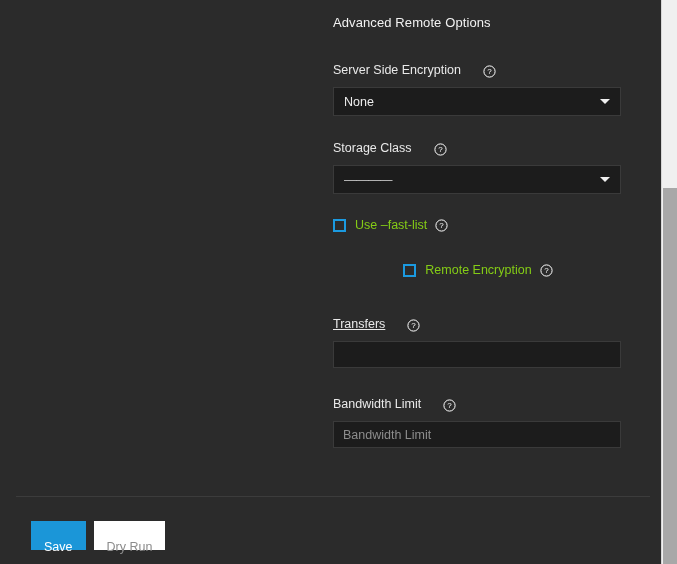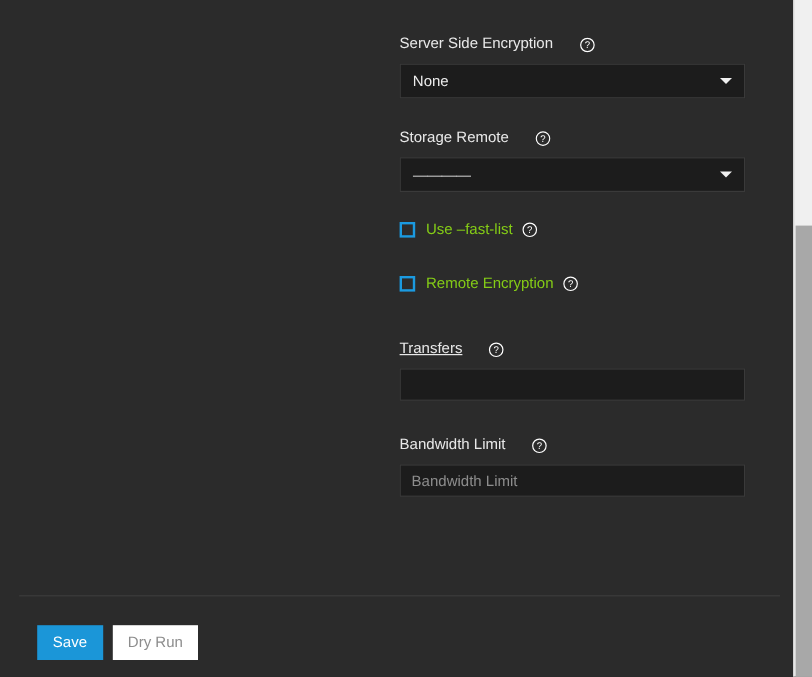--- a/index.html
+++ b/index.html
@@ -158,21 +158,21 @@
     display: flex;
     align-items: center;
   }
   .btn {
     box-sizing: border-box;
     height: 29px;
     min-width: 54px;
     border: none;
     font-family: "Liberation Sans", sans-serif;
     font-size: 12.5px;
-    padding: 0 13px;
+    padding: 12px 13px;
     cursor: pointer;
     line-height: 29px;
     text-align: center;
   }
   .btn-primary { background: #1b96d8; color: #ffffff; }
   .btn-secondary {
     background: #ffffff;
     color: #8c8c8c;
     margin-left: 8px;
     cursor: default;
@@ -198,40 +198,41 @@
     background: #a8a8a8;
   }
 </style>
 </head>
 <body>
 
 <div id="app-root">
 
   <div id="form-panel">
 
+    <div class="section-title">Advanced Remote Options</div>
 
     <div class="field-group first">
       <div class="field-label-row">
         <span class="field-label">Server Side Encryption</span>
         <span class="help-icon">
           <svg width="13" height="13" viewBox="0 0 13 13">
             <circle cx="6.5" cy="6.5" r="5.6" fill="none" stroke="#ffffff" stroke-width="1"></circle>
             <text x="6.5" y="9.4" font-size="8" font-family="Liberation Sans, sans-serif" fill="#ffffff" text-anchor="middle">?</text>
           </svg>
         </span>
       </div>
       <div class="select-box">
         <span class="select-value">None</span>
         <span class="caret"></span>
       </div>
     </div>
 
     <div class="field-group">
       <div class="field-label-row">
-        <span class="field-label">Storage Remote</span>
+        <span class="field-label">Storage Class</span>
         <span class="help-icon">
           <svg width="13" height="13" viewBox="0 0 13 13">
             <circle cx="6.5" cy="6.5" r="5.6" fill="none" stroke="#ffffff" stroke-width="1"></circle>
             <text x="6.5" y="9.4" font-size="8" font-family="Liberation Sans, sans-serif" fill="#ffffff" text-anchor="middle">?</text>
           </svg>
         </span>
       </div>
       <div class="select-box">
         <span class="select-value dim">————</span>
         <span class="caret"></span>
@@ -242,21 +243,21 @@
       <span class="checkbox"></span>
       <span class="check-label">Use –fast-list</span>
       <span class="help-icon">
         <svg width="13" height="13" viewBox="0 0 13 13">
           <circle cx="6.5" cy="6.5" r="5.6" fill="none" stroke="#ffffff" stroke-width="1"></circle>
           <text x="6.5" y="9.4" font-size="8" font-family="Liberation Sans, sans-serif" fill="#ffffff" text-anchor="middle">?</text>
         </svg>
       </span>
     </div>
 
-    <div class="check-row" style="margin-top:27px;">
+    <div class="check-row" style="margin-top:27px;justify-content:center;">
       <span class="checkbox"></span>
       <span class="check-label">Remote Encryption</span>
       <span class="help-icon">
         <svg width="13" height="13" viewBox="0 0 13 13">
           <circle cx="6.5" cy="6.5" r="5.6" fill="none" stroke="#ffffff" stroke-width="1"></circle>
           <text x="6.5" y="9.4" font-size="8" font-family="Liberation Sans, sans-serif" fill="#ffffff" text-anchor="middle">?</text>
         </svg>
       </span>
     </div>
 

